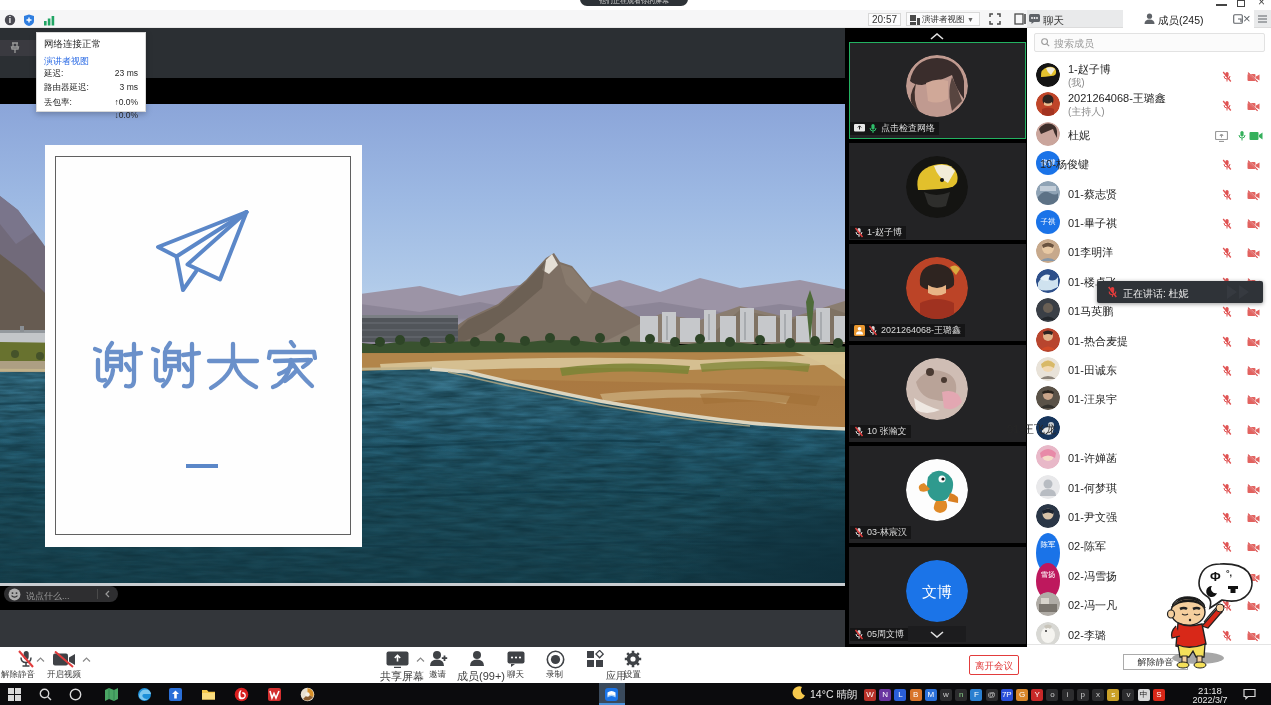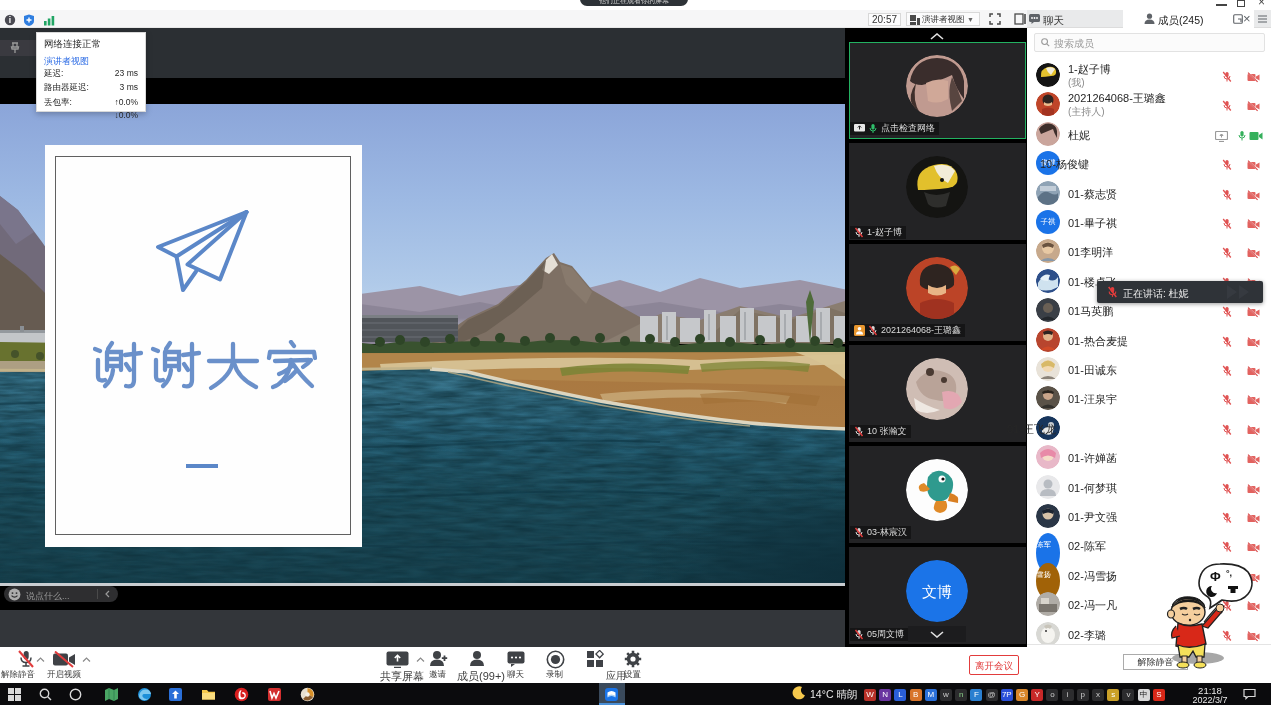--- a/index.html
+++ b/index.html
@@ -730,37 +730,37 @@
         <path d="M5 7.5 V10" stroke="#e05252" stroke-width="1"></path>
         <path d="M1.2 0.5 L8.8 10" stroke="#e05252" stroke-width="1.3"></path>
       </svg></div>
 <div class="abs" style="left:1247px;top:510.0px"><svg width="13" height="11" viewBox="0 0 13 11">
         <rect x="0.5" y="2" width="8" height="7" rx="1" fill="#e2625f"></rect>
         <path d="M9 4.5 L12.5 2.5 L12.5 8.5 L9 6.5Z" fill="#e2625f"></path>
         <path d="M1.5 1 L11 10" stroke="#fff" stroke-width="1.6"></path>
         <path d="M1 0.6 L10.6 9.8" stroke="#d84848" stroke-width="1.1"></path>
       </svg></div>
 <div class="abs" style="left:1036px;top:533.4px">
-      <div style="width:24px;height:40px;border-radius:50%;background:#1a73e8;color:#fff;font-size:7.5px;text-align:left;line-height:24px">陈军</div>
+      <div style="width:24px;height:40px;border-radius:50%;background:#1a73e8;color:#fff;font-size:7.5px;text-align:center;line-height:24px">陈军</div>
     </div>
 <div class="lbl" style="left:1068px;top:539.4px">02-陈军</div>
 <div class="abs" style="left:1222px;top:539.4px"><svg width="10" height="12" viewBox="0 0 10 11">
         <rect x="3.4" y="0.5" width="3.2" height="5" rx="1.6" fill="#e05252"></rect>
         <path d="M2 4.5 Q2 7.5 5 7.5 Q8 7.5 8 4.5" stroke="#e05252" stroke-width="1" fill="none"></path>
         <path d="M5 7.5 V10" stroke="#e05252" stroke-width="1"></path>
         <path d="M1.2 0.5 L8.8 10" stroke="#e05252" stroke-width="1.3"></path>
       </svg></div>
 <div class="abs" style="left:1247px;top:539.4px"><svg width="13" height="11" viewBox="0 0 13 11">
         <rect x="0.5" y="2" width="8" height="7" rx="1" fill="#e2625f"></rect>
         <path d="M9 4.5 L12.5 2.5 L12.5 8.5 L9 6.5Z" fill="#e2625f"></path>
         <path d="M1.5 1 L11 10" stroke="#fff" stroke-width="1.6"></path>
         <path d="M1 0.6 L10.6 9.8" stroke="#d84848" stroke-width="1.1"></path>
       </svg></div>
 <div class="abs" style="left:1036px;top:562.8px">
-      <div style="width:24px;height:36px;border-radius:50%;background:#a16207;color:#fff;font-size:7.5px;text-align:left;line-height:24px">雪扬</div>
+      <div style="width:24px;height:36px;border-radius:50%;background:#be185d;color:#fff;font-size:7.5px;text-align:center;line-height:24px">雪扬</div>
     </div>
 <div class="lbl" style="left:1068px;top:568.8px">02-冯雪扬</div>
 <div class="abs" style="left:1222px;top:568.8px"><svg width="10" height="12" viewBox="0 0 10 11">
         <rect x="3.4" y="0.5" width="3.2" height="5" rx="1.6" fill="#e05252"></rect>
         <path d="M2 4.5 Q2 7.5 5 7.5 Q8 7.5 8 4.5" stroke="#e05252" stroke-width="1" fill="none"></path>
         <path d="M5 7.5 V10" stroke="#e05252" stroke-width="1"></path>
         <path d="M1.2 0.5 L8.8 10" stroke="#e05252" stroke-width="1.3"></path>
       </svg></div>
 <div class="abs" style="left:1247px;top:568.8px"><svg width="13" height="11" viewBox="0 0 13 11">
         <rect x="0.5" y="2" width="8" height="7" rx="1" fill="#e2625f"></rect>

